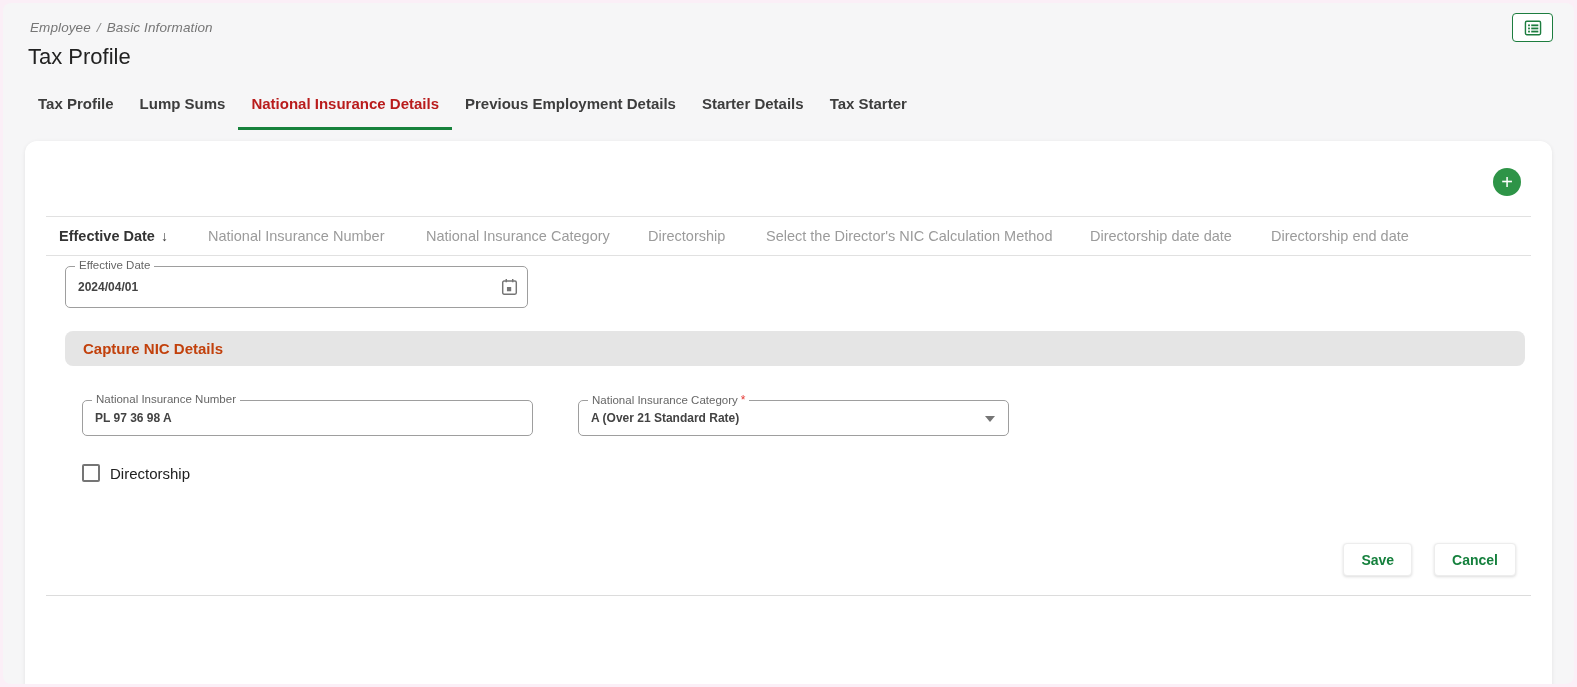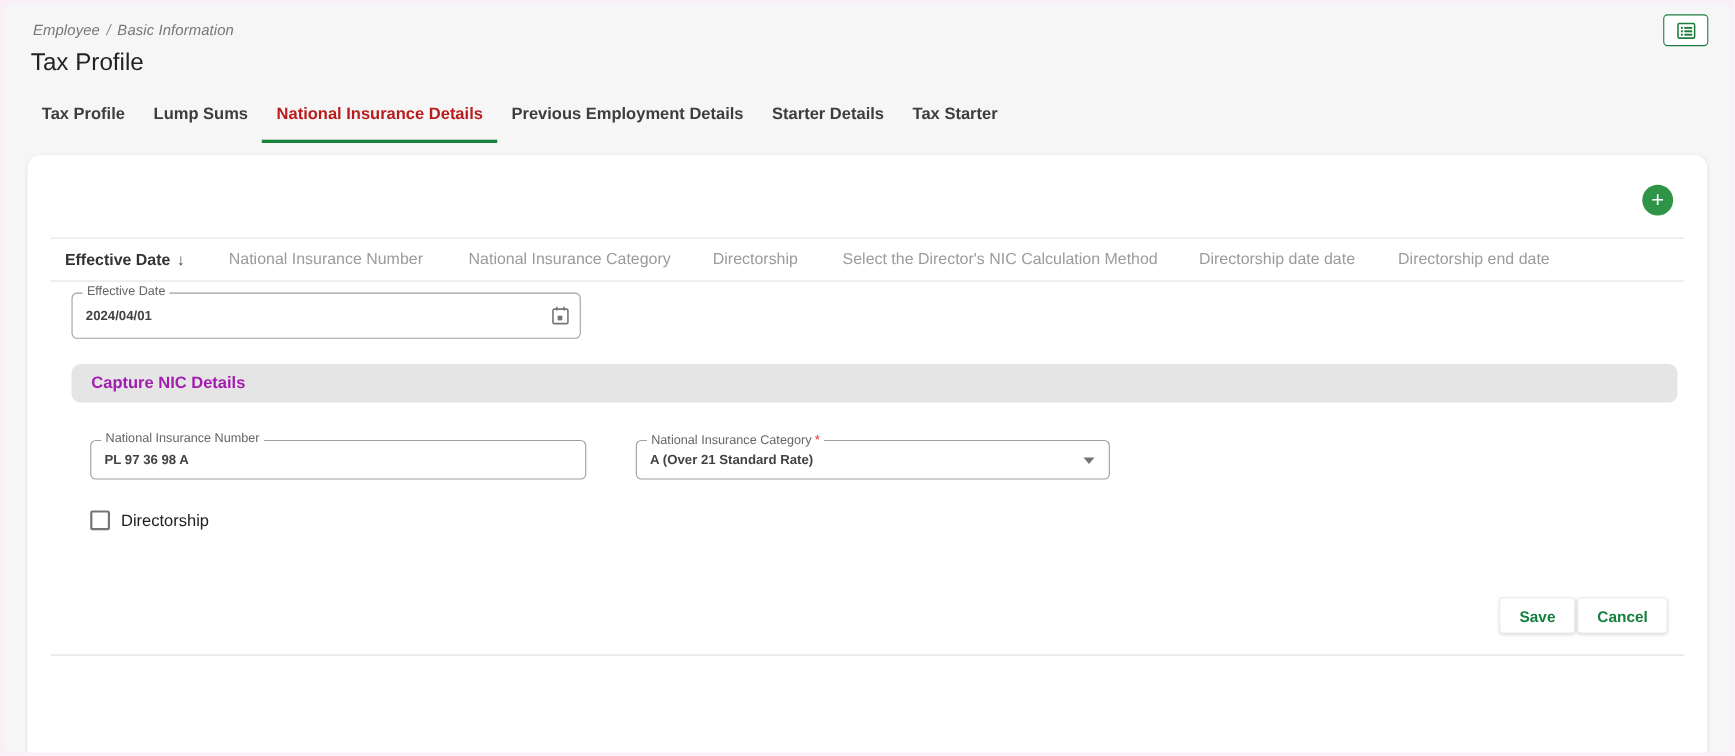--- a/index.html
+++ b/index.html
@@ -90,41 +90,41 @@
     display: flex; align-items: center; height: 100%;
     padding-left: 12px; font-size: 12px; color: #434343; font-weight: bold;
   }
   .req { color: #e53935; margin-left: 3px; font-size: 12px; }
   .field-date { margin: 22px 0 0 19px; width: 463px; height: 42px; }
   .cal-icon { position: absolute; right: 9px; top: 50%; transform: translateY(-50%); }
   .section-bar {
     margin: 0 6px 0 19px; height: 35px;
     background: #e5e5e5; border-radius: 8px;
     display: flex; align-items: center; padding-left: 18px;
-    font-size: 15px; font-weight: 700; color: #a21caf;
+    font-size: 15px; font-weight: 700; color: #c2410c;
   }
   .section-capture { margin-top: 23px; }
   .section-directors { margin-top: 41px; }
   .fields-flex { display: flex; gap: 45px; margin: 34px 0 0 36px; }
   .field-nin { width: 451px; height: 36px; }
   .field-cat { width: 431px; height: 36px; }
   .dd-arrow {
     position: absolute; right: 13px; top: 50%; transform: translateY(-35%);
     width: 0; height: 0;
     border-left: 5px solid transparent; border-right: 5px solid transparent;
     border-top: 6px solid #757575;
   }
   .checkbox-row { display: flex; align-items: center; margin: 28px 0 0 36px; }
   .checkbox {
     width: 18px; height: 18px;
     border: 2px solid #757575; border-radius: 2px;
     background: #fff; cursor: pointer;
   }
   .checkbox-label { margin-left: 10px; font-size: 15px; color: #212121; }
-  .actions { display: flex; justify-content: flex-end; gap: 2px; margin: 61px 15px 0 0; }
+  .actions { display: flex; justify-content: flex-end; gap: 22px; margin: 61px 15px 0 0; }
   .btn {
     height: 33px; padding: 0 17px;
     background: #fff;
     border: 1px solid #ededed;
     border-radius: 4px;
     box-shadow: 0 1px 3px rgba(0,0,0,0.14);
     color: #15803d; font-size: 14px; font-weight: 700;
     font-family: "Liberation Sans", sans-serif;
     cursor: pointer;
   }

